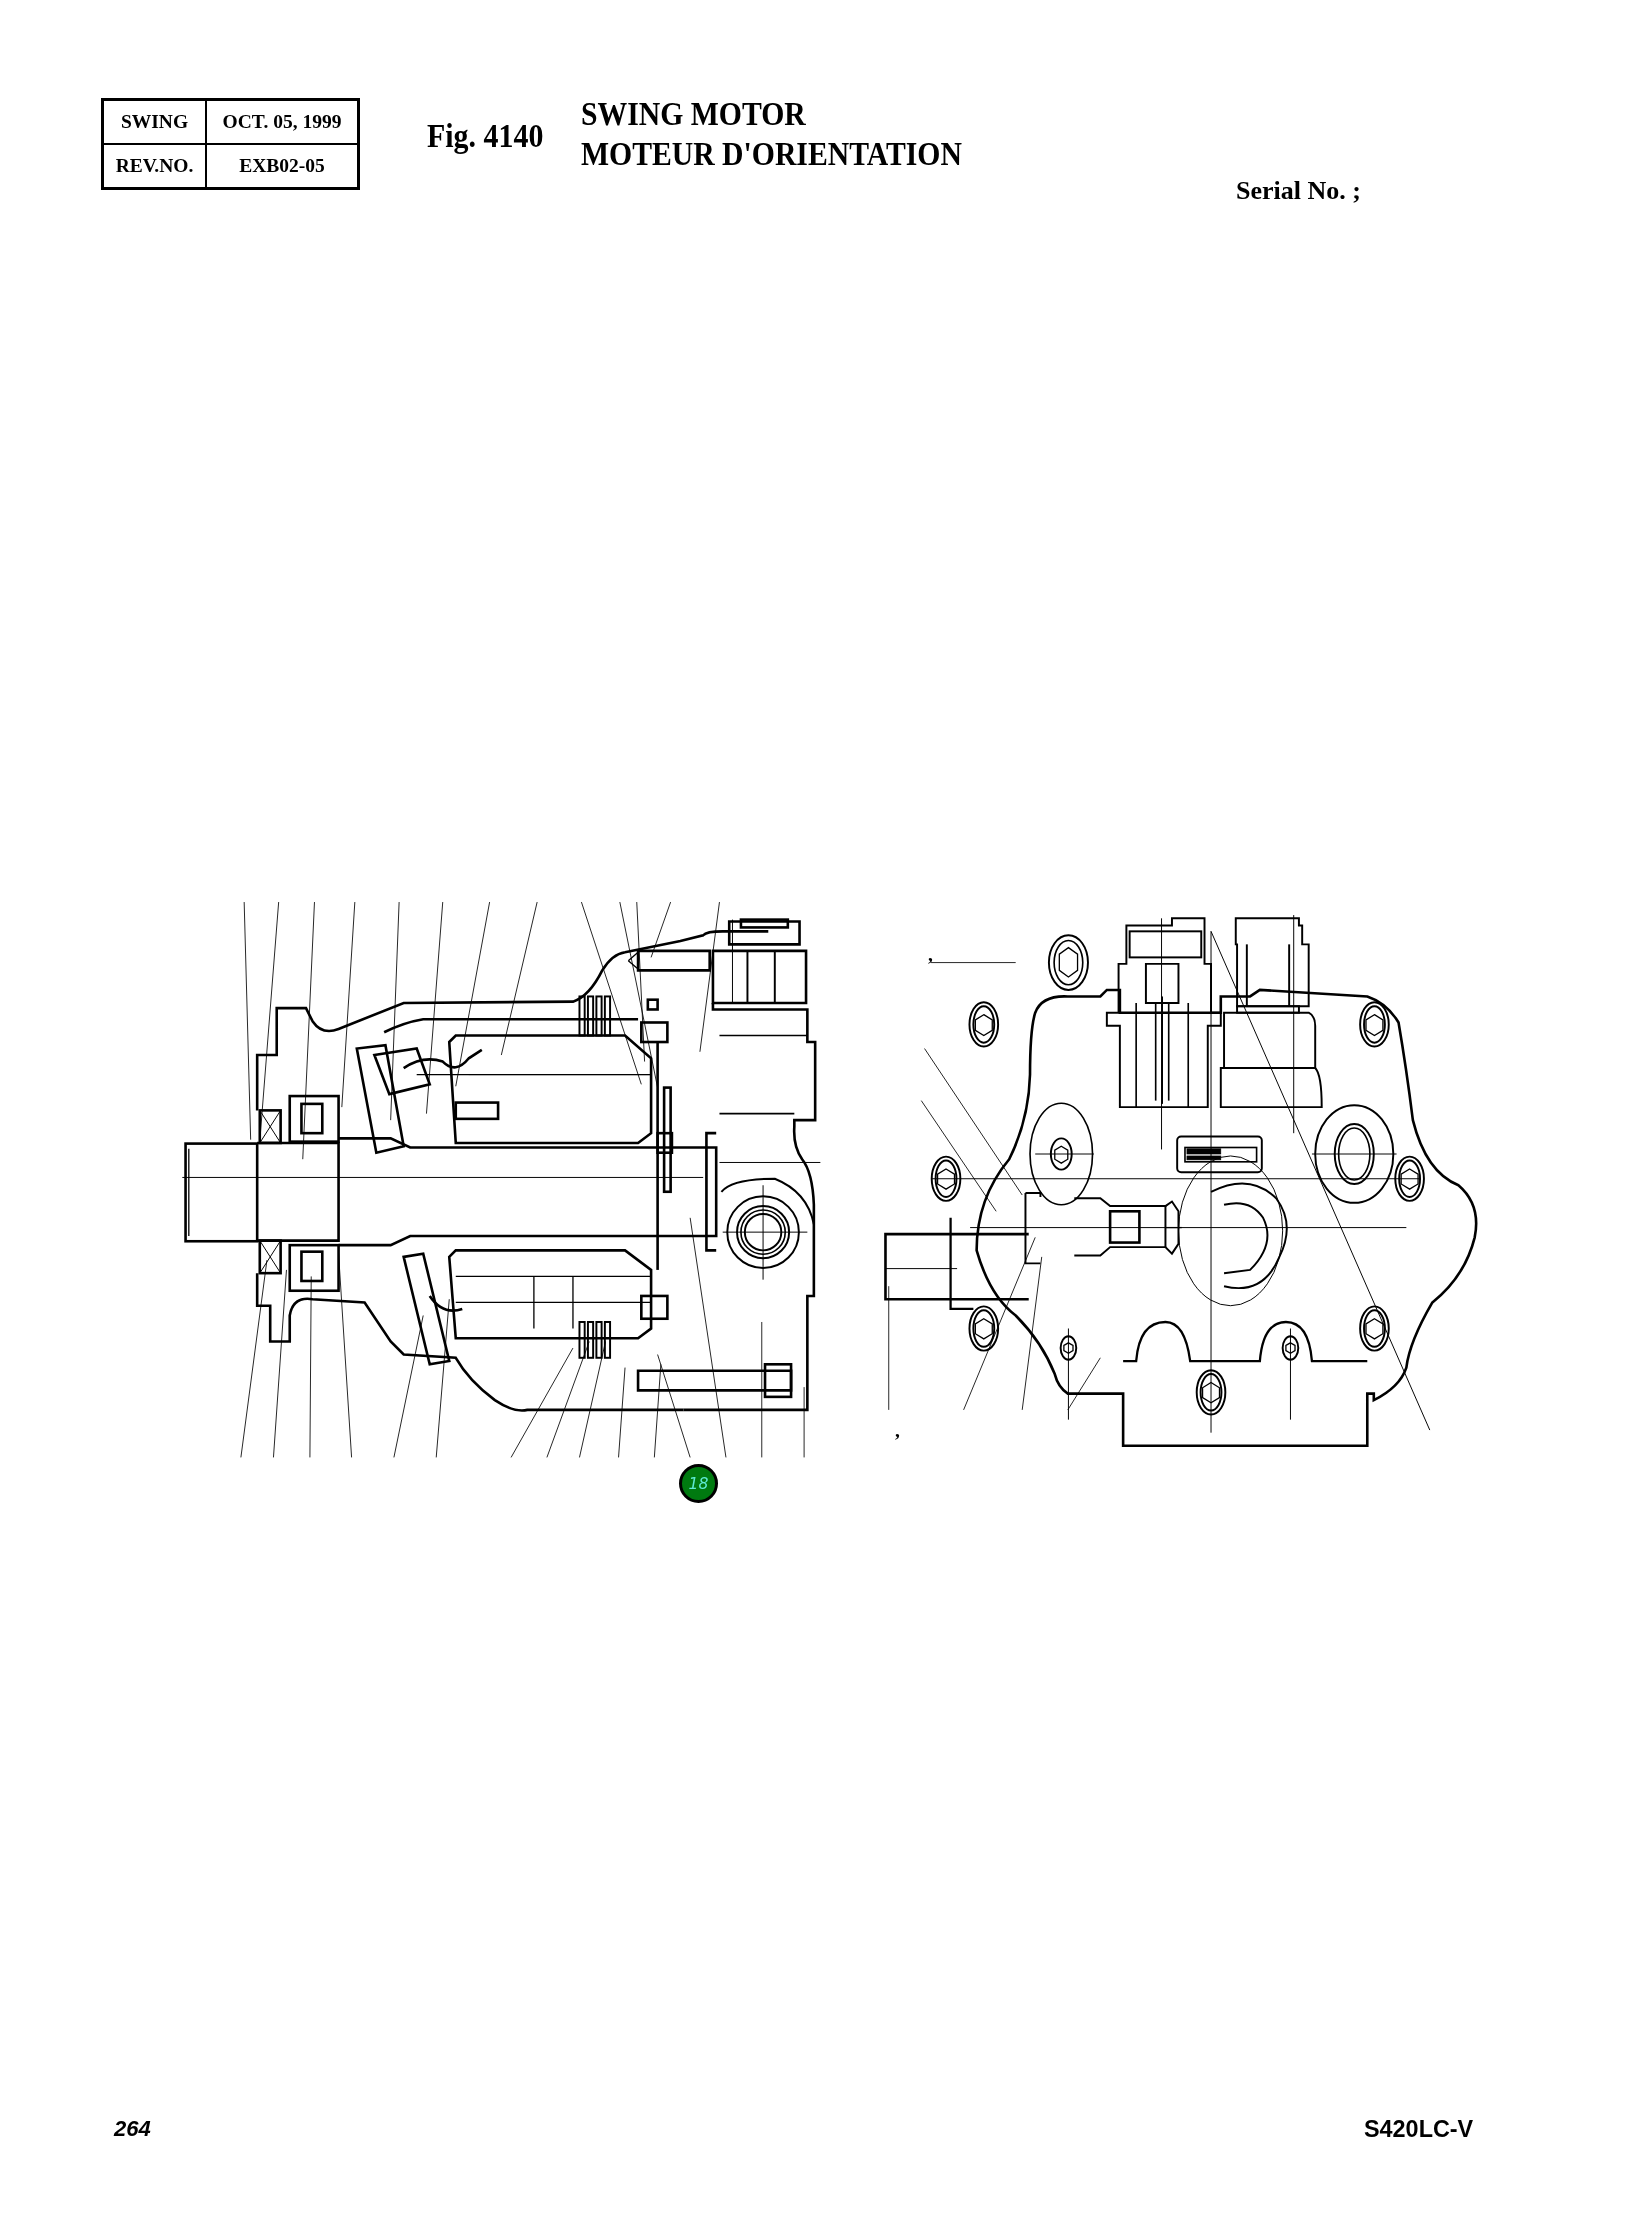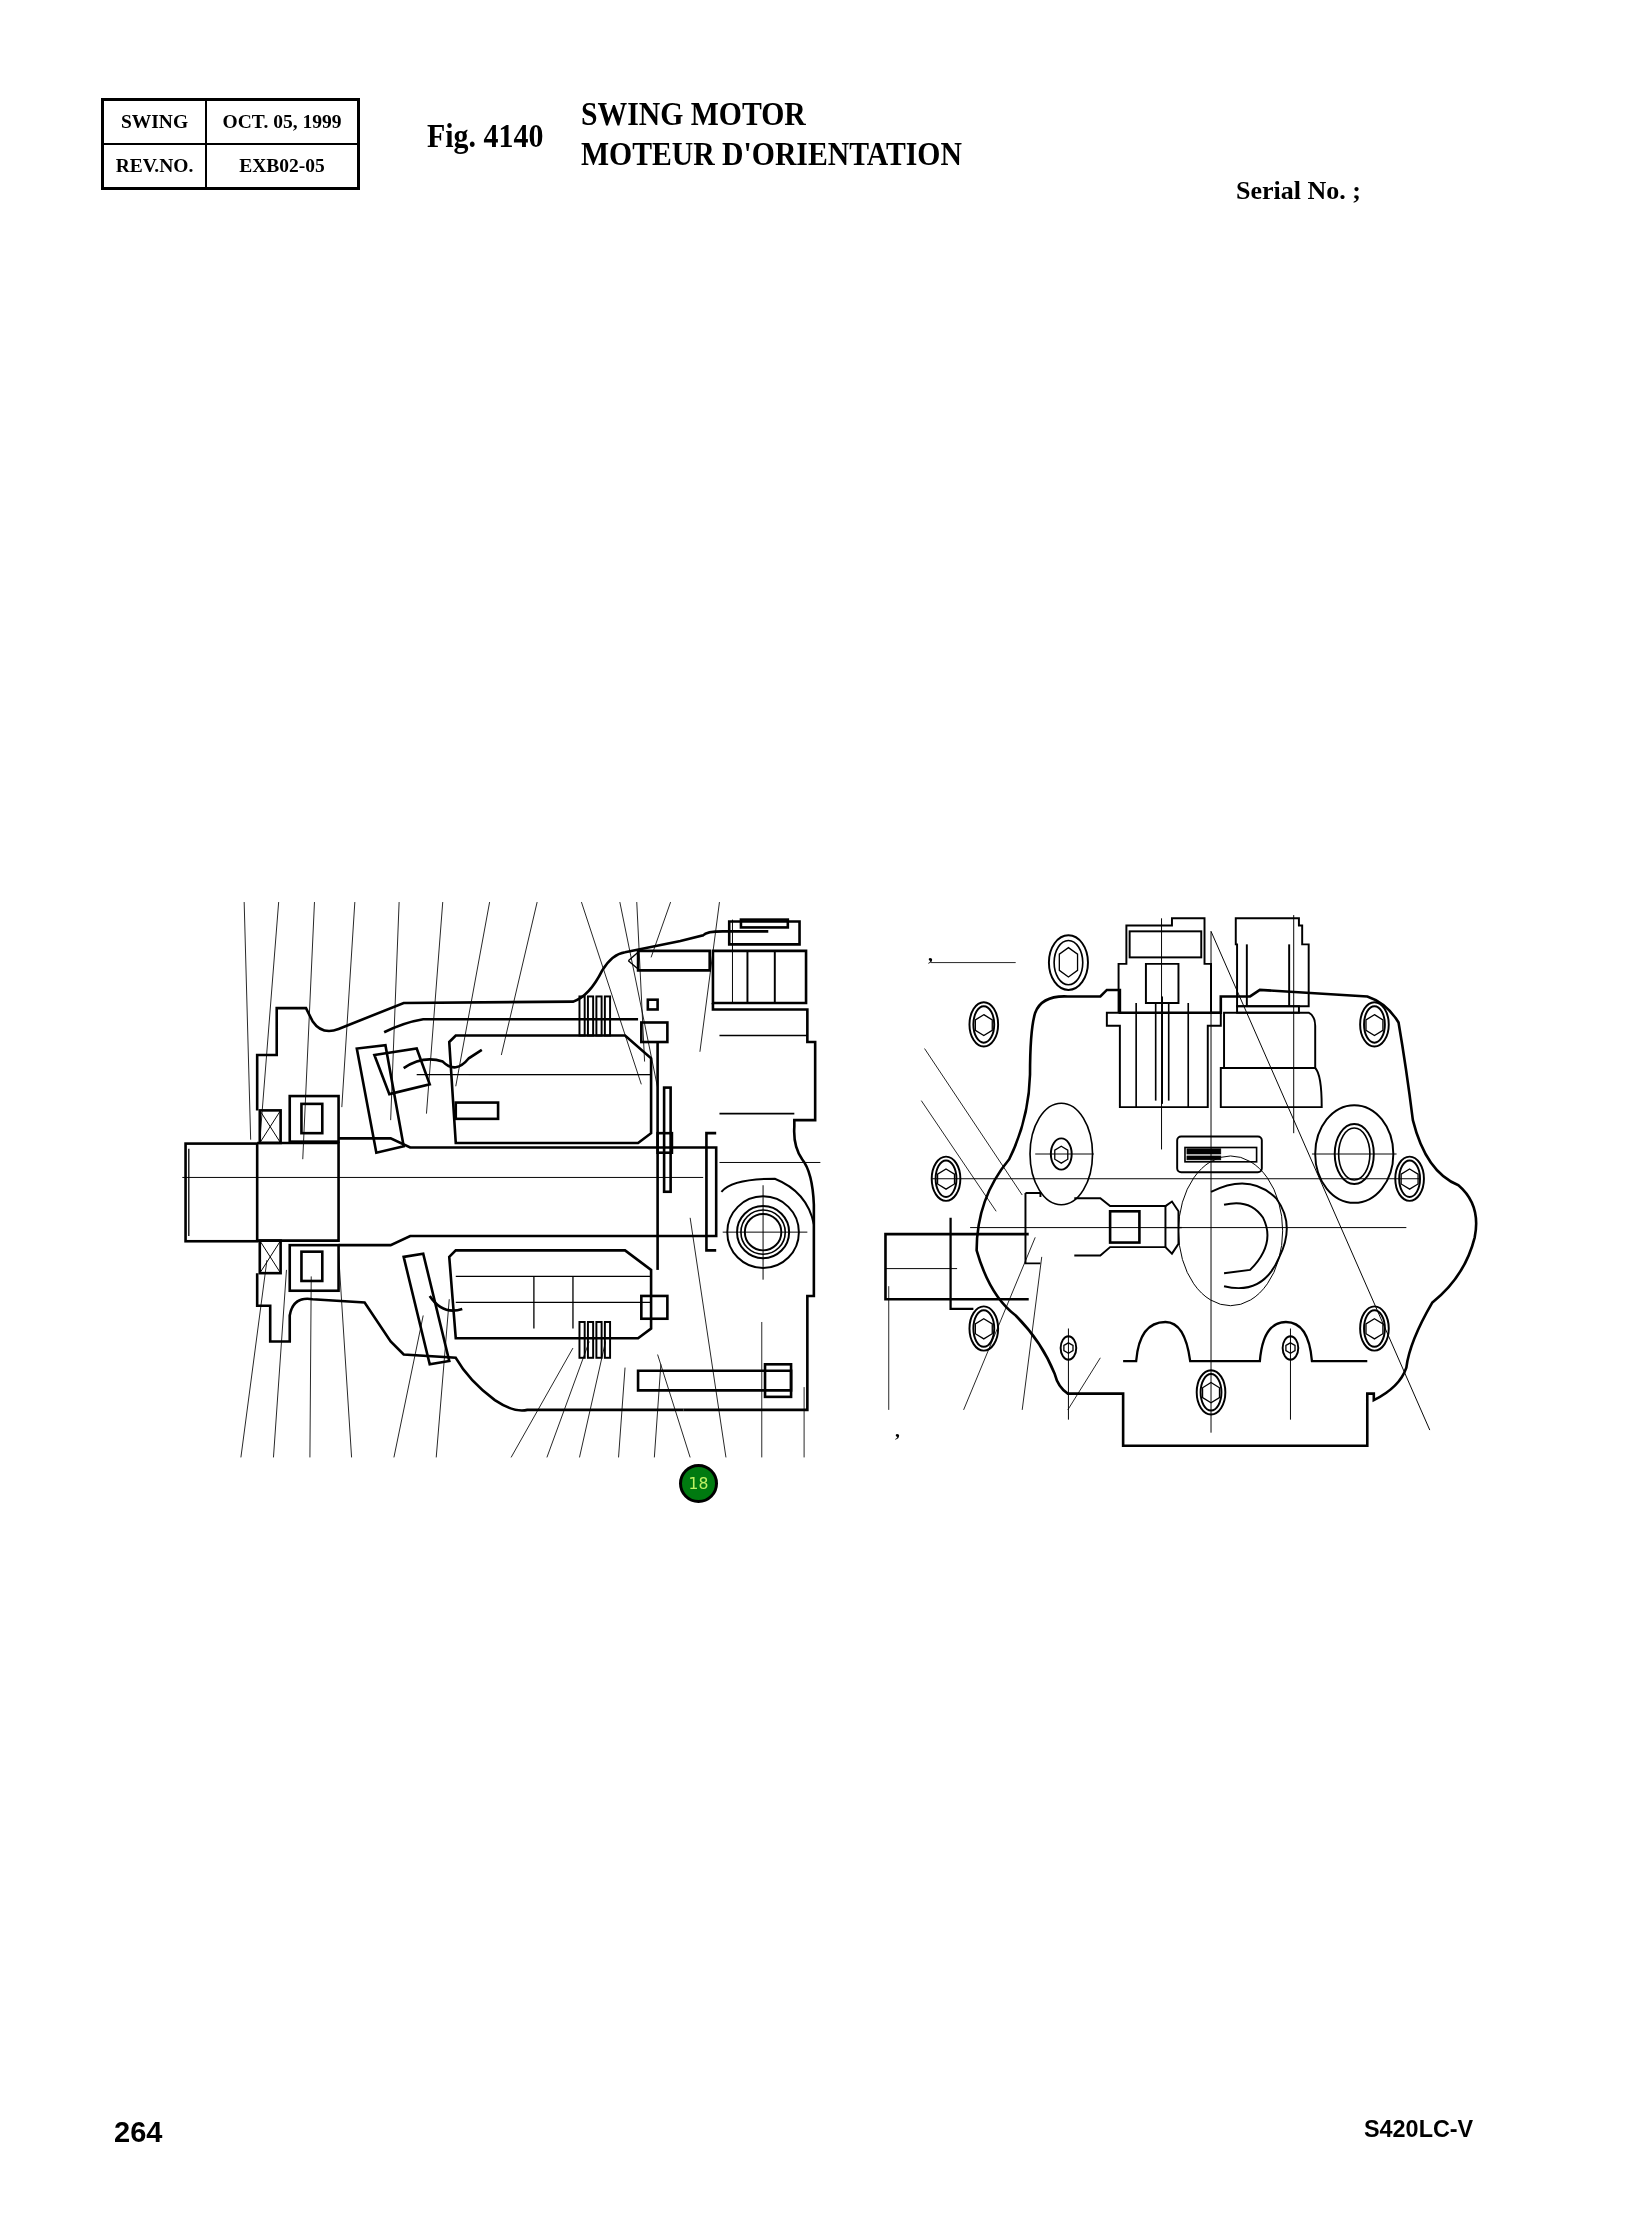--- a/index.html
+++ b/index.html
@@ -5,23 +5,23 @@
   html, body { margin: 0; padding: 0; background: #ffffff; }
   body { width: 1644px; height: 2239px; position: relative; overflow: hidden; font-family: "Liberation Serif", serif; color: #000; }
   .rev-table { position: absolute; left: 101px; top: 98px; border-collapse: collapse; border: 3.9px solid #000; }
   .rev-table td { border: 2px solid #000; font-family: "Liberation Serif", serif; font-weight: bold; font-size: 19.5px; height: 42px; padding: 0 6.5px; text-align: center; white-space: nowrap; }
   .rev-table td.k { width: 88px; }
   .rev-table td.v { width: 137px; }
   .fig-num { position: absolute; left: 427px; top: 117px; font-family: "Liberation Serif", serif; font-weight: bold; font-size: 34px; transform: scaleX(0.88); transform-origin: left; }
   .title-block { position: absolute; left: 581px; top: 94px; font-family: "Liberation Serif", serif; font-weight: bold; font-size: 33px; line-height: 40px; transform: scaleX(0.9); transform-origin: left; }
   .serial { position: absolute; left: 1236px; top: 176px; font-family: "Liberation Serif", serif; font-weight: bold; font-size: 26px; }
   .drawing { position: absolute; left: 0; top: 0; width: 1644px; height: 2239px; }
-  .callout { position: absolute; left: 679px; top: 1464px; width: 39px; height: 39px; border-radius: 50%; background: #007a10; border: 3.3px solid #000; box-sizing: border-box; color: #bef264; font-family: "DejaVu Sans", sans-serif; font-size: 15.6px; display: flex; align-items: center; justify-content: center; cursor: pointer; }
+  .callout { position: absolute; left: 679px; top: 1464px; width: 39px; height: 39px; border-radius: 50%; background: #007a10; border: 3.3px solid #000; box-sizing: border-box; color: #5eead4; font-family: "DejaVu Sans", sans-serif; font-size: 15.6px; display: flex; align-items: center; justify-content: center; cursor: pointer; font-style: italic; }
   .comma { position: absolute; font-family: "Liberation Serif", serif; font-weight: bold; font-size: 19.5px; }
-  .page-no { position: absolute; left: 114px; top: 2116px; font-family: "Liberation Sans", sans-serif; font-weight: bold; font-size: 29px; }
+  .page-no { position: absolute; left: 114px; top: 2116px; font-family: "Liberation Sans", sans-serif; font-weight: bold; font-size: 22px; font-style: italic; }
   .model { position: absolute; left: 1364px; top: 2116px; font-family: "Liberation Sans", sans-serif; font-weight: bold; font-size: 23.4px; }
 </style>
 </head>
 <body>
 
 <table class="rev-table">
   <tbody>
       <tr>
     <td class="k">SWING</td>
     <td class="v">OCT. 05, 1999</td>

